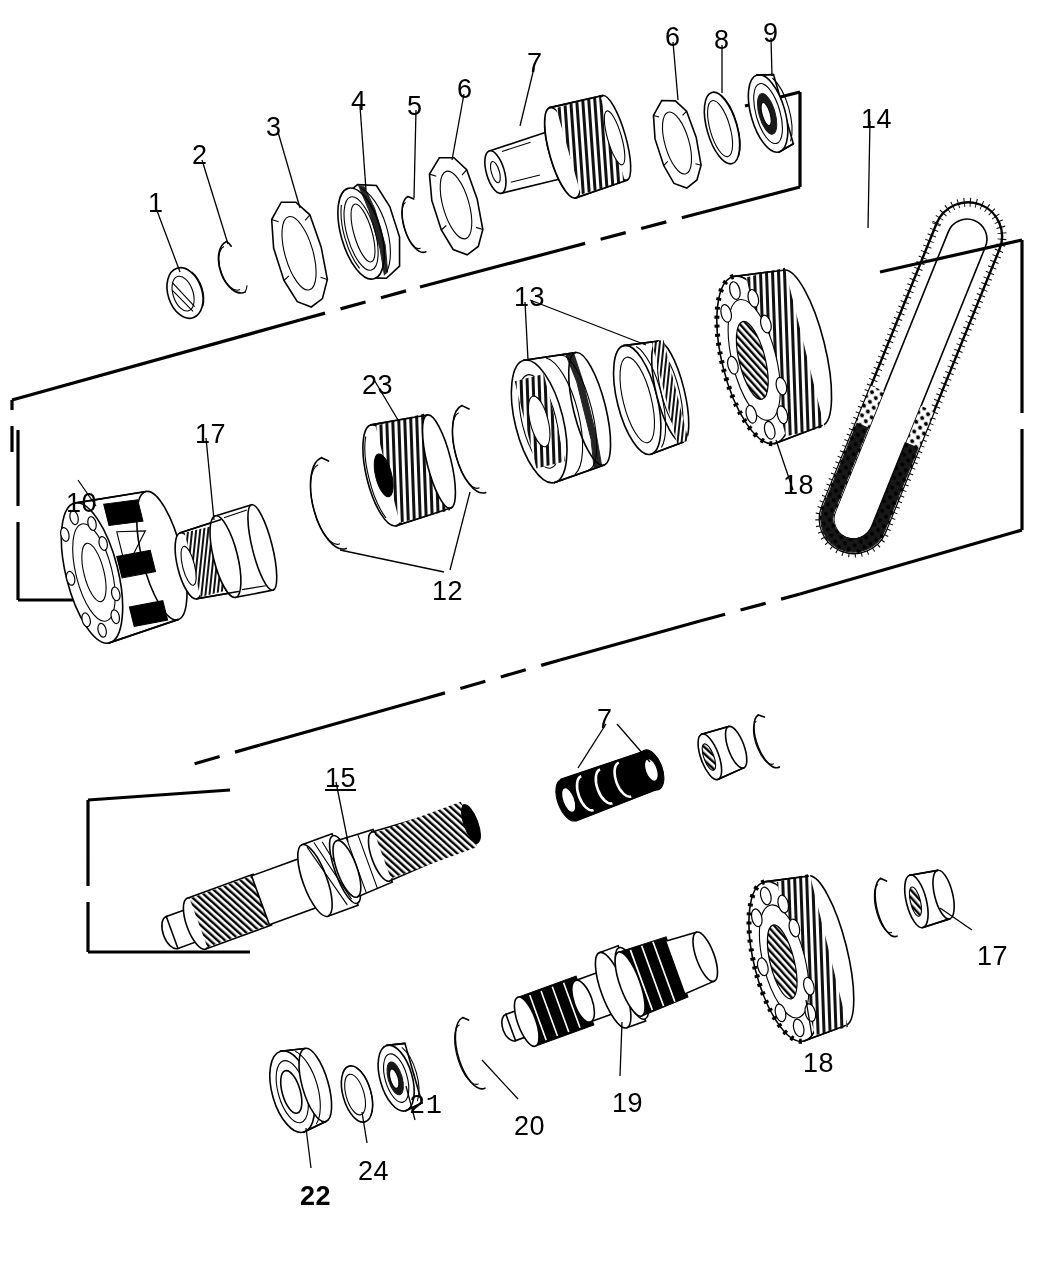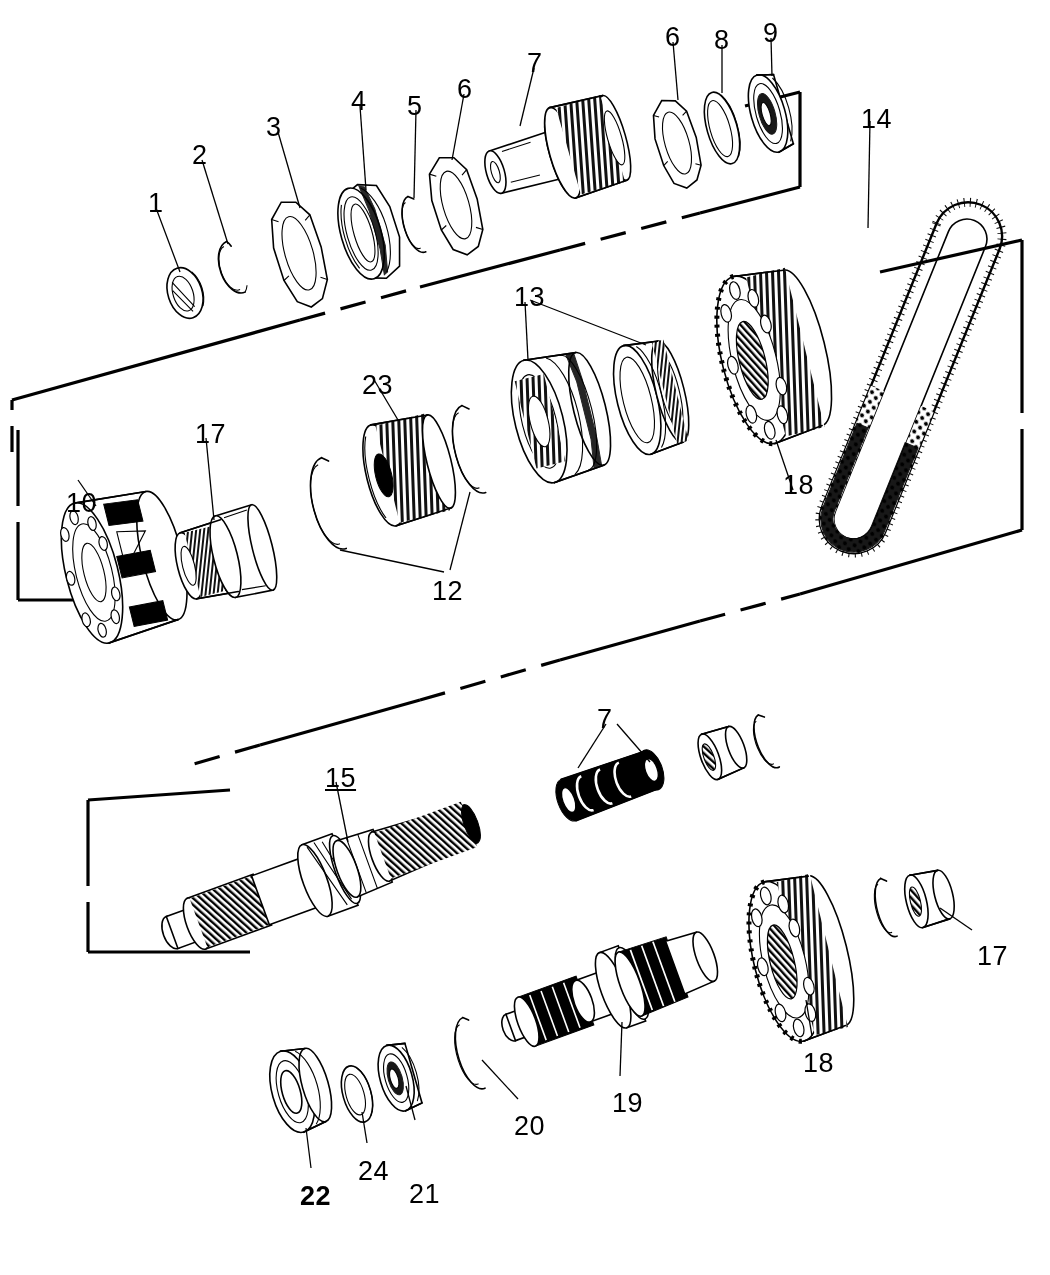--- a/index.html
+++ b/index.html
@@ -493,17 +493,17 @@
   <div class="callout" style="left:362px;top:372px;">23</div>
   <div class="callout" style="left:195px;top:421px;">17</div>
   <div class="callout" style="left:66px;top:479px;margin-top:11px;">10</div>
   <div class="callout" style="left:432px;top:578px;">12</div>
   <div class="callout" style="left:597px;top:706px;">7</div>
   <div class="callout" style="left:325px;top:765px;text-decoration:underline;">15</div>
   <div class="callout" style="left:977px;top:943px;">17</div>
   <div class="callout" style="left:803px;top:1050px;">18</div>
   <div class="callout" style="left:612px;top:1090px;">19</div>
   <div class="callout" style="left:514px;top:1113px;">20</div>
-  <div class="callout" style="left:409px;top:1181px;">21</div>
+  <div class="callout" style="left:409px;top:1093px;font-family:Liberation Mono, monospace;">21</div>
   <div class="callout" style="left:358px;top:1158px;">24</div>
   <div class="callout" style="left:300px;top:1183px;font-weight:bold;">22</div>
 
 </div>
 
 </body></html>

